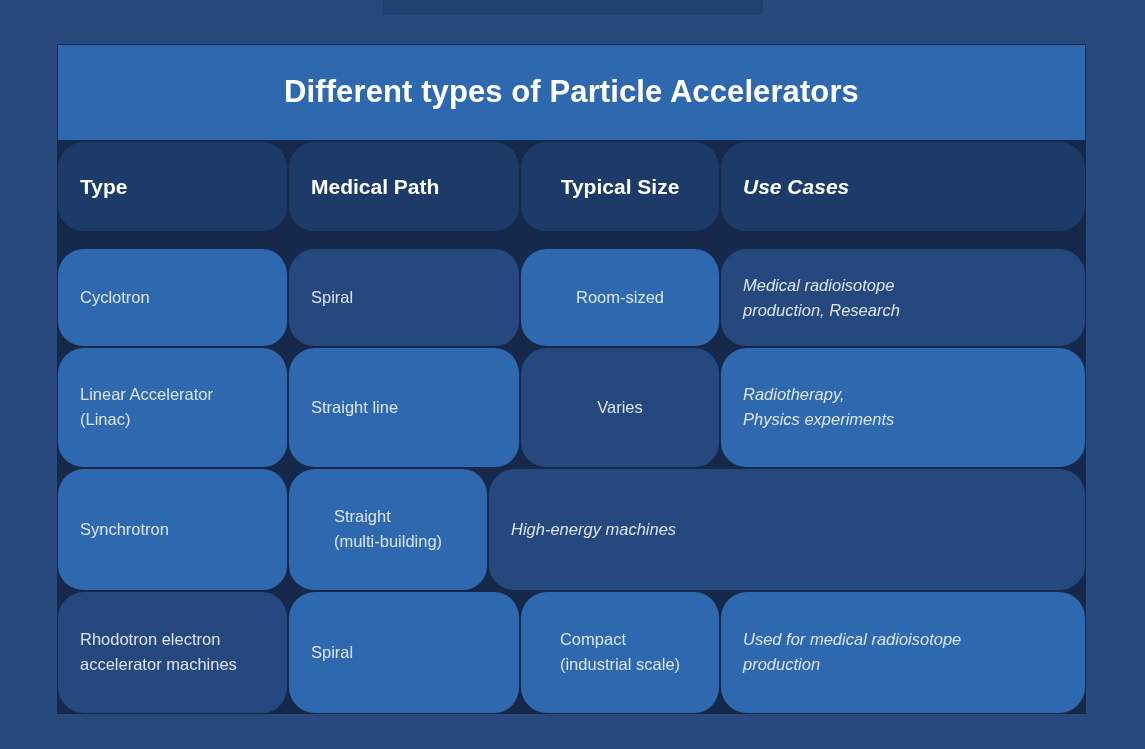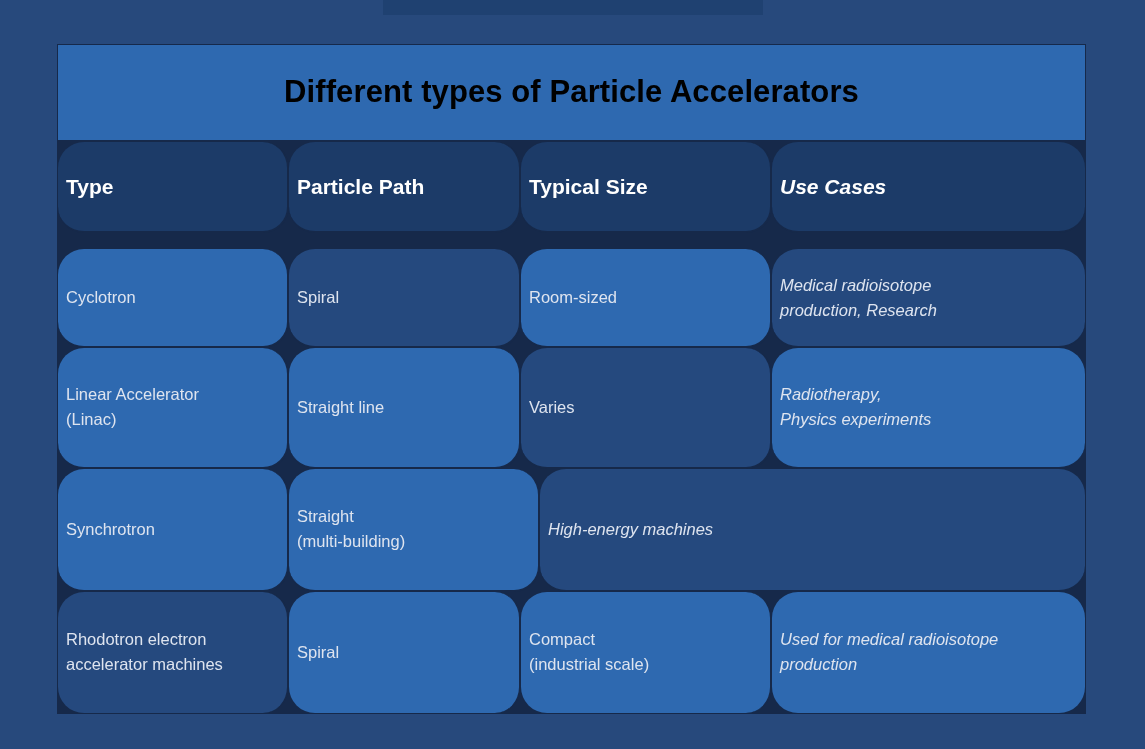--- a/index.html
+++ b/index.html
@@ -37,21 +37,21 @@
   .title-band {
     height: 99px;
     background: #2e69b0;
     display: flex;
     align-items: center;
     justify-content: center;
     border-bottom: 2px solid #16294a;
     box-sizing: border-box;
   }
   .title-band .title-text {
-    color: #000000;
+    color: #ffffff;
     font-size: 31px;
     font-weight: bold;
     letter-spacing: 0.1px;
     text-align: center;
     white-space: nowrap;
   }
   .row {
     display: flex;
     width: 100%;
     box-sizing: border-box;
@@ -59,32 +59,32 @@
   .row.header-row { height: 94px; }
   .row.r0 { height: 101px; margin-top: 16px; }
   .row.r1 { height: 124px; }
   .row.r2 { height: 126px; }
   .row.r3 { height: 124px; }
 
   .cell {
     box-sizing: border-box;
     display: flex;
     align-items: center;
-    padding: 0 8px;
+    padding: 0 22px;
     border-right: 2px solid #16294a;
     border-bottom: 2px solid #16294a;
     overflow: hidden;
     border-radius: 26px;
   }
   .cell:last-child { border-right: none; }
   .row:last-child .cell { border-bottom: none; }
 
   .c0 { width: 231px; }
   .c1 { width: 232px; }
-  .c2 { width: 251px; }
+  .c2 { width: 200px; justify-content: center; }
   .c3 { width: 313px; flex: 1 1 auto; font-style: italic; }
 
   .bg-light { background: #2e69b0; }
   .bg-dark  { background: #25497e; }
   .bg-head  { background: #1c3b68; }
 
   .cell-text {
     color: #dee4ef;
     font-size: 16.5px;
     line-height: 25px;
@@ -106,21 +106,21 @@
 
   <div class="title-band">
     <div class="title-text">Different types of Particle Accelerators</div>
   </div>
 
   <div class="row header-row">
     <div class="cell bg-head c0">
       <span class="cell-text">Type</span>
     </div>
     <div class="cell bg-head c1">
-      <span class="cell-text">Particle Path</span>
+      <span class="cell-text">Medical Path</span>
     </div>
     <div class="cell bg-head c2">
       <span class="cell-text">Typical Size</span>
     </div>
     <div class="cell bg-head c3">
       <span class="cell-text">Use Cases</span>
     </div>
   </div>
 
   <div class="row r0">

